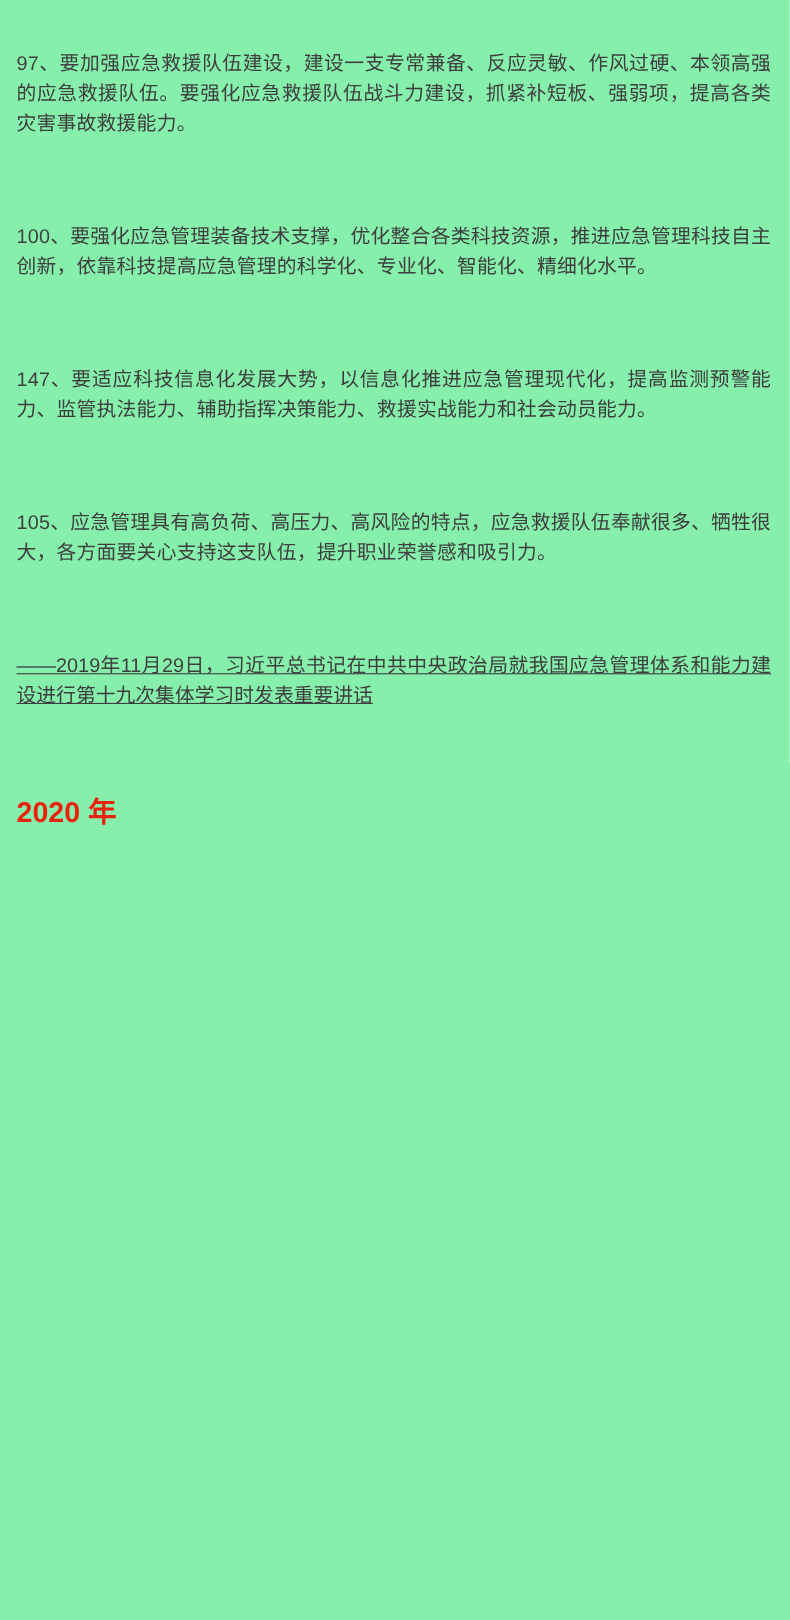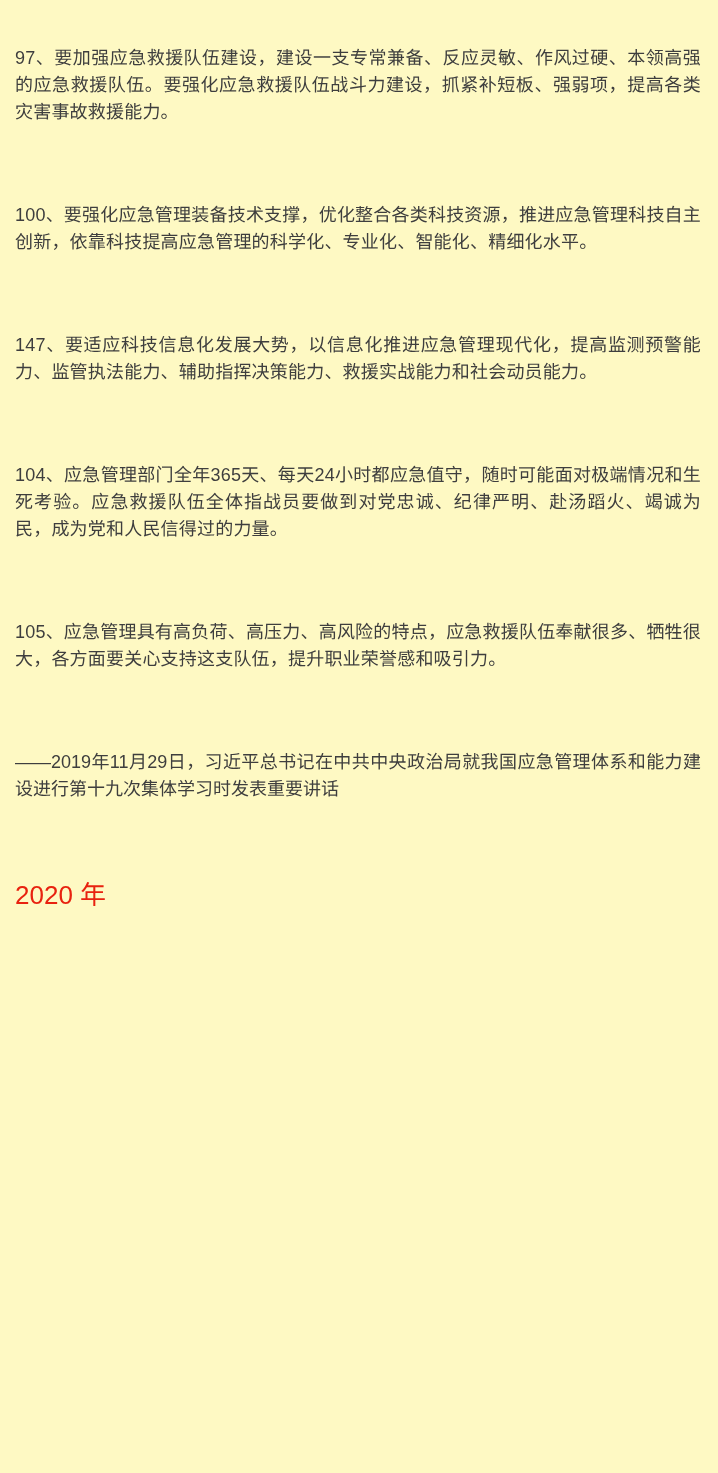--- a/index.html
+++ b/index.html
@@ -5,21 +5,21 @@
   html, body {
     margin: 0;
     padding: 0;
     background: #ffffff;
   }
   .page {
     position: relative;
     width: 718px;
     min-height: 1473px;
     margin: 0 auto;
-    background: #fef9c3;
+    background: #86efac;
     box-sizing: border-box;
     font-family: "Liberation Sans", "DejaVu Sans", sans-serif;
   }
   .article {
     box-sizing: border-box;
     padding: 45px 17px 0 15px;
     color: #3e3e3e;
   }
   .article p.quote {
     margin: 0 0 76px 0;
@@ -28,36 +28,36 @@
     text-align: justify;
     letter-spacing: 0.2px;
     word-break: break-all;
   }
   .article p.attribution {
     margin: 0 0 76px 0;
     font-size: 18px;
     line-height: 27px;
     text-align: justify;
     word-break: break-all;
+    text-decoration: underline;
   }
   .year-heading {
     margin: 0 0 0 15px;
     padding-bottom: 0;
     font-size: 26px;
     line-height: 32px;
-    font-weight: 400;
+    font-weight: 700;
     color: #e8220f;
   }
 </style>
 </head>
 <body>
 
 <div class="page">
   <article class="article">
     <p class="quote">97、要加强应急救援队伍建设，建设一支专常兼备、反应灵敏、作风过硬、本领高强的应急救援队伍。要强化应急救援队伍战斗力建设，抓紧补短板、强弱项，提高各类灾害事故救援能力。</p>
     <p class="quote">100、要强化应急管理装备技术支撑，优化整合各类科技资源，推进应急管理科技自主创新，依靠科技提高应急管理的科学化、专业化、智能化、精细化水平。</p>
     <p class="quote">147、要适应科技信息化发展大势，以信息化推进应急管理现代化，提高监测预警能力、监管执法能力、辅助指挥决策能力、救援实战能力和社会动员能力。</p>
-    <p class="quote">104、应急管理部门全年365天、每天24小时都应急值守，随时可能面对极端情况和生死考验。应急救援队伍全体指战员要做到对党忠诚、纪律严明、赴汤蹈火、竭诚为民，成为党和人民信得过的力量。</p>
     <p class="quote">105、应急管理具有高负荷、高压力、高风险的特点，应急救援队伍奉献很多、牺牲很大，各方面要关心支持这支队伍，提升职业荣誉感和吸引力。</p>
     <p class="attribution">——2019年11月29日，习近平总书记在中共中央政治局就我国应急管理体系和能力建设进行第十九次集体学习时发表重要讲话</p>
   </article>
   <h2 class="year-heading">2020 年</h2>
 </div>
 
 </body></html>

